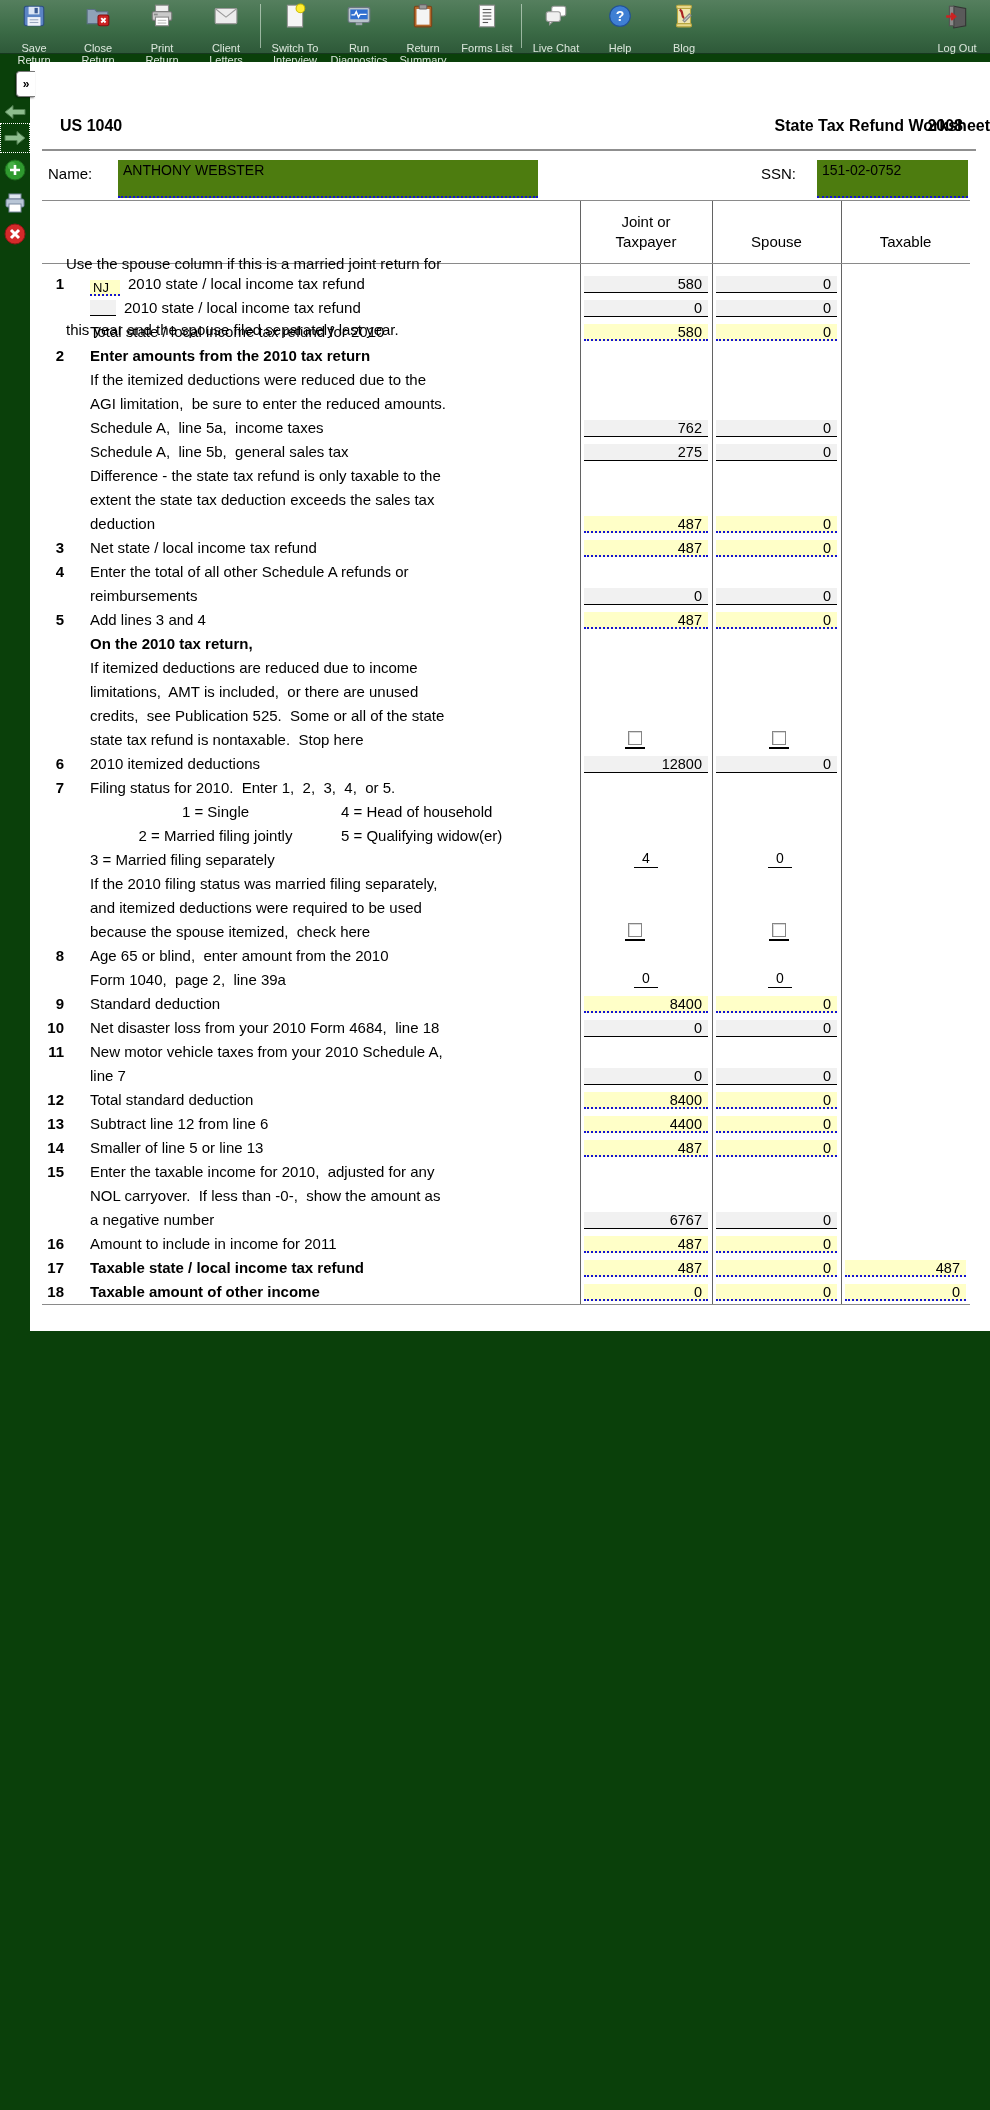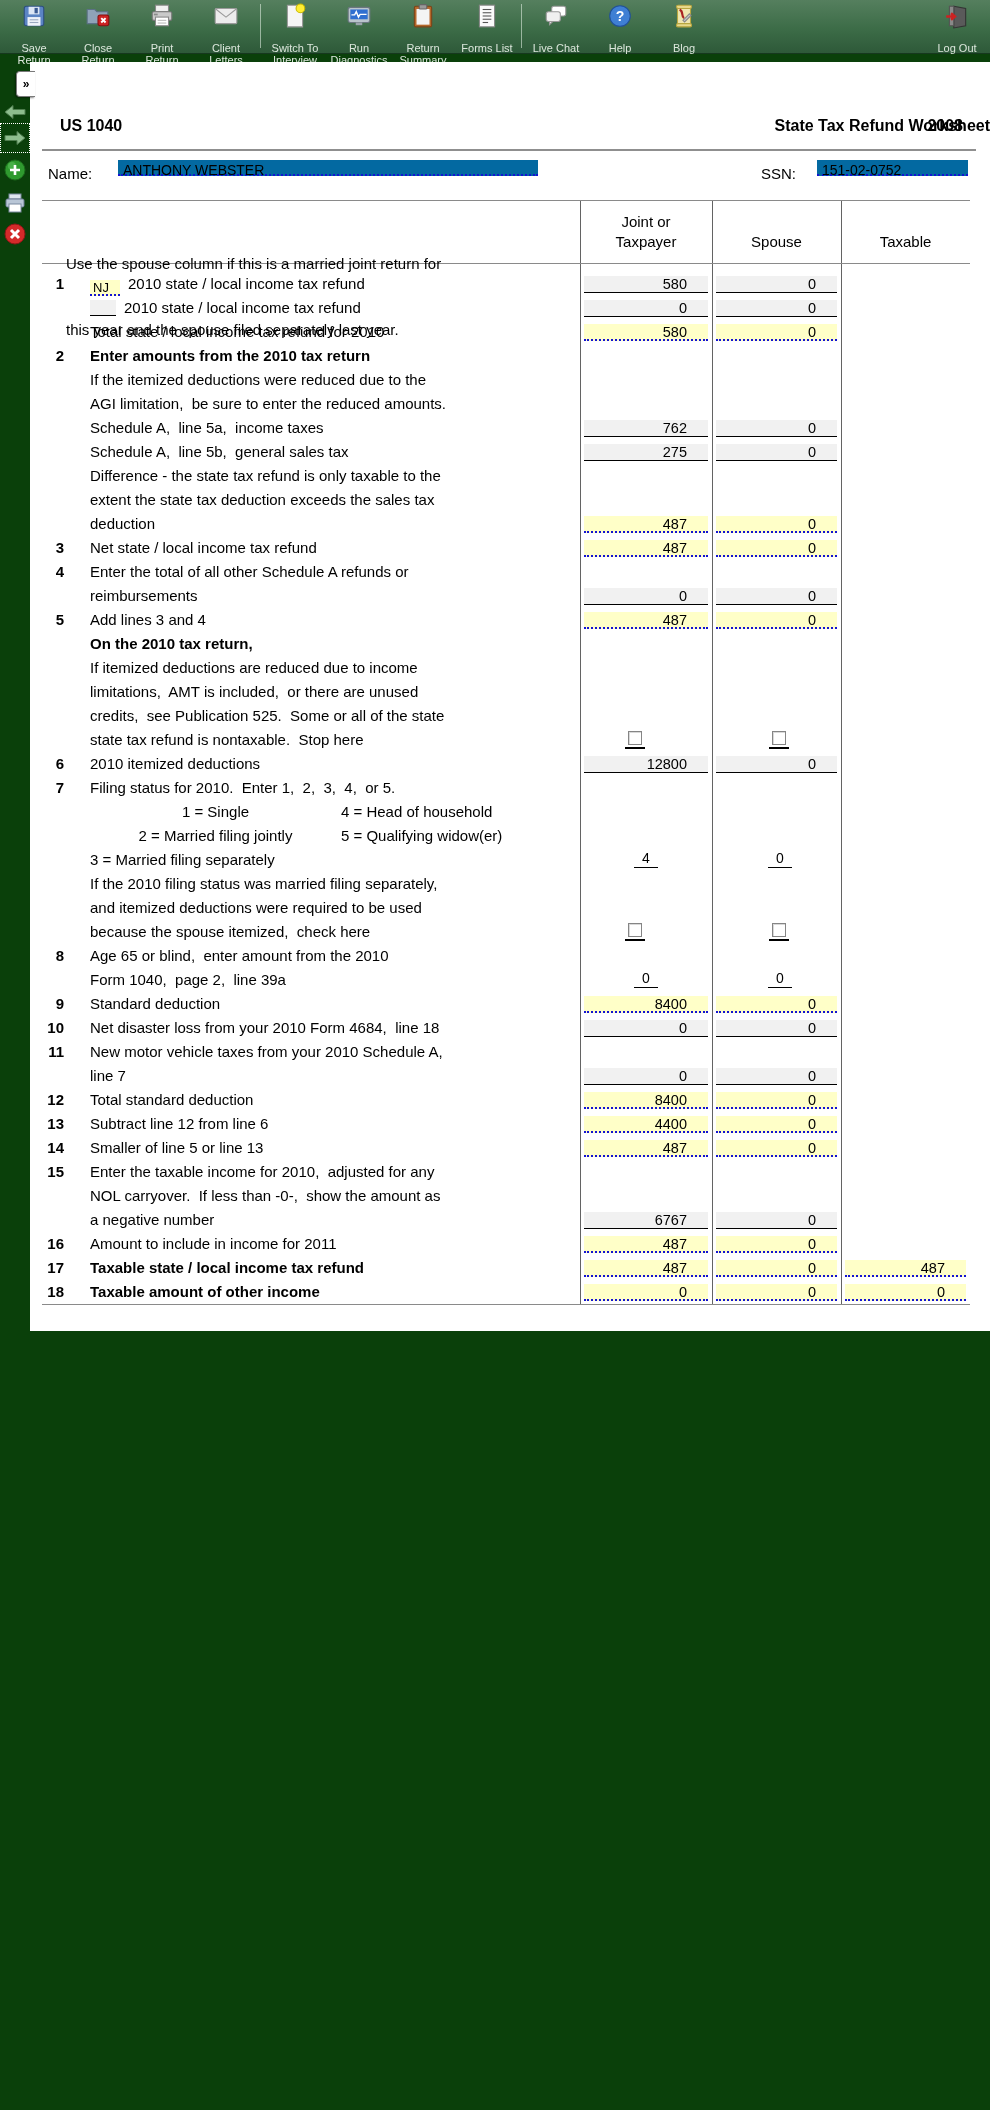--- a/index.html
+++ b/index.html
@@ -36,22 +36,22 @@
   }
   
   .form{position:absolute;left:30px;top:62px;width:960px;height:1269px;background:#ffffff;color:#000;}
   .form-id{position:absolute;left:30px;top:55px;font-size:16px;font-weight:bold;}
   .form-title{position:absolute;left:0;right:0;top:55px;text-align:right;font-size:16px;font-weight:bold;}
   .form-year{position:absolute;right:27px;top:55px;font-size:16px;font-weight:bold;}
   .hr{position:absolute;left:12px;right:14px;top:87px;height:2px;background:#8f8f8f;}
   .name-label{position:absolute;left:18px;top:103px;font-size:15px;}
   .ssn-label{position:absolute;left:731px;top:103px;font-size:15px;}
   .inputbox{
-    position:absolute;top:98px;height:16px;box-sizing:border-box;
-    background:#0369a1;border-bottom:2px dotted #1414d2;
+    position:absolute;top:98px;height:38px;box-sizing:border-box;
+    background:#4d7c0f;border-bottom:2px dotted #1414d2;
     font-size:14px;line-height:20px;padding-left:5px;cursor:text;white-space:pre;
   }
   .name-fld{left:88px;width:420px;}
   .ssn-fld{left:787px;width:151px;}
   
   .tablewrap{position:absolute;left:12px;top:138px;width:928px;border-top:1px solid #8a8a8a;border-bottom:1px solid #8a8a8a;}
   .vline{position:absolute;top:0;bottom:0;width:1px;background:#636363;}
   .v1{left:538px}.v2{left:670px}.v3{left:799px}
   .thead{position:relative;height:62px;border-bottom:1px solid #8a8a8a;font-size:15px;}
   .instr{position:absolute;left:24px;top:8px;line-height:22px;white-space:pre;}
@@ -63,21 +63,21 @@
   .trow{position:relative;height:24px;font-size:15px;white-space:pre;}
   .num{position:absolute;left:0;width:22px;text-align:right;font-weight:bold;top:3px;}
   .txt{position:absolute;left:48px;top:3px;}
   .trow.bold .txt{font-weight:bold;}
   .t1{display:inline-block;width:251px;text-align:center;}
   .prefield{display:inline-block;width:30px;height:16px;box-sizing:border-box;vertical-align:-3px;
     margin-right:8px;font-size:13px;line-height:15px;padding-left:3px;cursor:text;}
   .pf-input{background:#ffffc8;border-bottom:2px dotted #1414d2;}
   .pf-calc{background:#f1f1f1;border-bottom:1px solid #000;width:26px;}
   .fld{position:absolute;bottom:3px;height:17px;box-sizing:border-box;line-height:16px;
-    text-align:right;padding-right:21px;font-size:14.5px;}
+    text-align:right;padding-right:6px;font-size:14.5px;}
   .c1{left:542px;width:124px;} .c2{left:674px;width:121px;} .c3{left:803px;width:121px;}
   .fcalc{background:#f1f1f1;border-bottom:1px solid #000;}
   .finput{background:#ffffc8;border-bottom:2px dotted #1414d2;cursor:text;}
   .smallf{position:absolute;bottom:4px;width:24px;height:16px;line-height:15px;text-align:center;
     border-bottom:1px solid #000;font-size:14px;cursor:text;}
   .c1s{left:592px;} .c2s{left:726px;}
   .cbwrap{position:absolute;bottom:3px;width:20px;height:17px;border-bottom:2px solid #000;
     display:flex;justify-content:center;cursor:pointer;}
   .c1w{left:583px;} .c2w{left:727px;}
   .cbbox{width:12px;height:12px;margin-top:1px;background:#fff;border:1px solid #858585;

